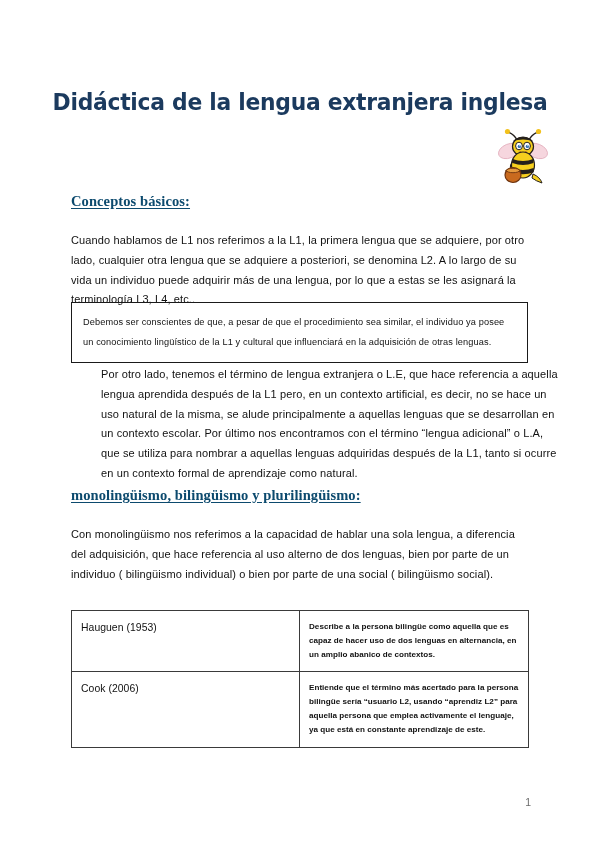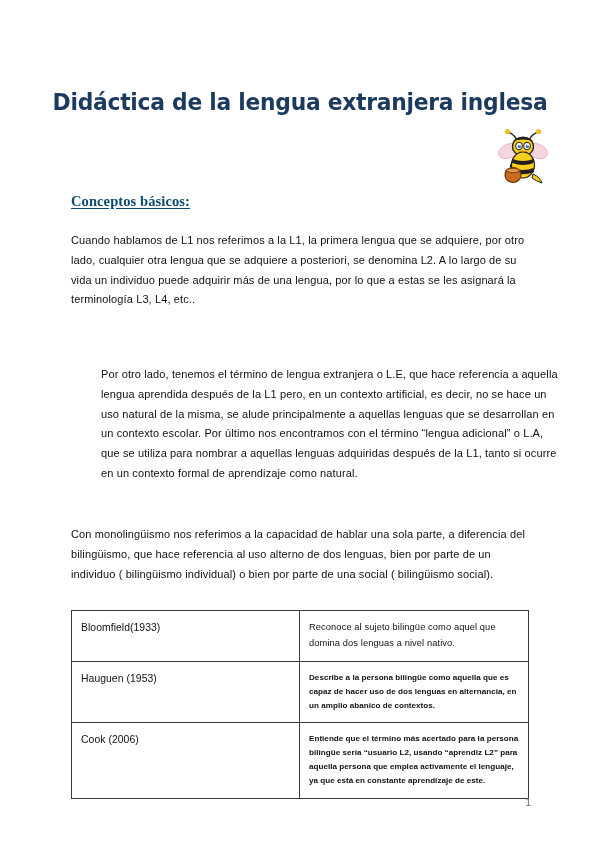--- a/index.html
+++ b/index.html
@@ -210,42 +210,38 @@
       <ellipse cx="21" cy="48" rx="8" ry="7.5" fill="#c96a1e" stroke="#6d3410" stroke-width="1.2"></ellipse>
       <path d="M13.5 44 q7.5 -3.5 15 0" stroke="#6d3410" stroke-width="1.6" fill="none"></path>
       <ellipse cx="21" cy="43.5" rx="6.5" ry="2.2" fill="#e59a3e" stroke="#6d3410" stroke-width="0.9"></ellipse>
     </svg>
   </div>
 
   <div class="section-heading" id="heading-conceptos">Conceptos básicos:</div>
 
   <div class="body-par" id="par-1">Cuando hablamos de L1 nos referimos a la L1, la primera lengua que se adquiere, por otro lado, cualquier otra lengua que se adquiere a posteriori, se denomina L2. A lo largo de su vida un individuo puede adquirir más de una lengua, por lo que a estas se les asignará la terminología L3, L4, etc..</div>
 
+  <div class="callout">
+    <div class="callout-text">Debemos ser conscientes de que, a pesar de que el procedimiento sea similar, el individuo ya posee un conocimiento lingüístico de la L1 y cultural que influenciará en la adquisición de otras lenguas.</div>
+  </div>
 
   <div class="body-par" id="par-2">Por otro lado, tenemos el término de lengua extranjera o L.E, que hace referencia a aquella lengua aprendida después de la L1 pero, en un contexto artificial, es decir, no se hace un uso natural de la misma, se alude principalmente a aquellas lenguas que se desarrollan en un contexto escolar. Por último nos encontramos con el término “lengua adicional” o L.A, que se utiliza para nombrar a aquellas lenguas adquiridas después de la L1, tanto si ocurre en un contexto formal de aprendizaje como natural.</div>
 
-
-  <div class="body-par" id="par-3">Con monolingüismo nos referimos a la capacidad de hablar una sola parte, a diferencia del bilingüismo, que hace referencia al uso alterno de dos lenguas, bien por parte de un individuo ( bilingüismo individual) o bien por parte de una social ( bilingüismo social).</div>
+  <div class="section-heading" id="heading-monolinguismo">monolingüismo, bilingüismo y plurilingüismo:</div>
+
+  <div class="body-par" id="par-3">Con monolingüismo nos referimos a la capacidad de hablar una sola lengua, a diferencia del adquisición, que hace referencia al uso alterno de dos lenguas, bien por parte de un individuo ( bilingüismo individual) o bien por parte de una social ( bilingüismo social).</div>
 
   <table class="authors-table">
     <colgroup>
       <col class="col-author">
       <col class="col-desc">
     </colgroup>
     <tbody>
       <tr>
         <td>
-          <div class="author-cell">Bloomfield(1933)</div>
-        </td>
-        <td>
-          <div class="desc-cell-large">Reconoce al sujeto bilingüe como aquel que domina dos lenguas a nivel nativo.</div>
-        </td>
-      </tr>
-      <tr>
-        <td>
           <div class="author-cell">Hauguen (1953)</div>
         </td>
         <td>
           <div class="desc-cell-small">Describe a la persona bilingüe como aquella que es capaz de hacer uso de dos lenguas en alternancia, en un amplio abanico de contextos.</div>
         </td>
       </tr>
       <tr>
         <td>
           <div class="author-cell">Cook (2006)</div>
         </td>

